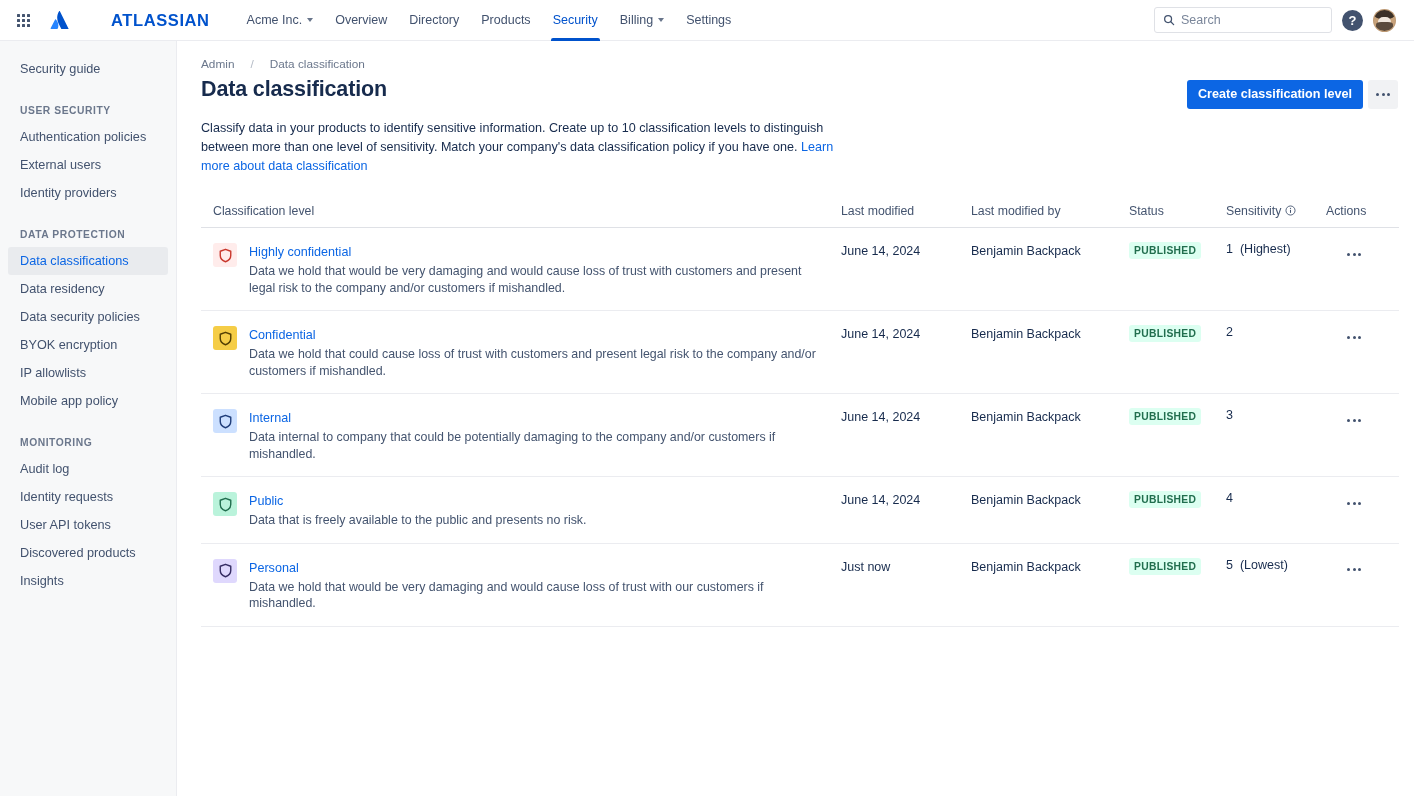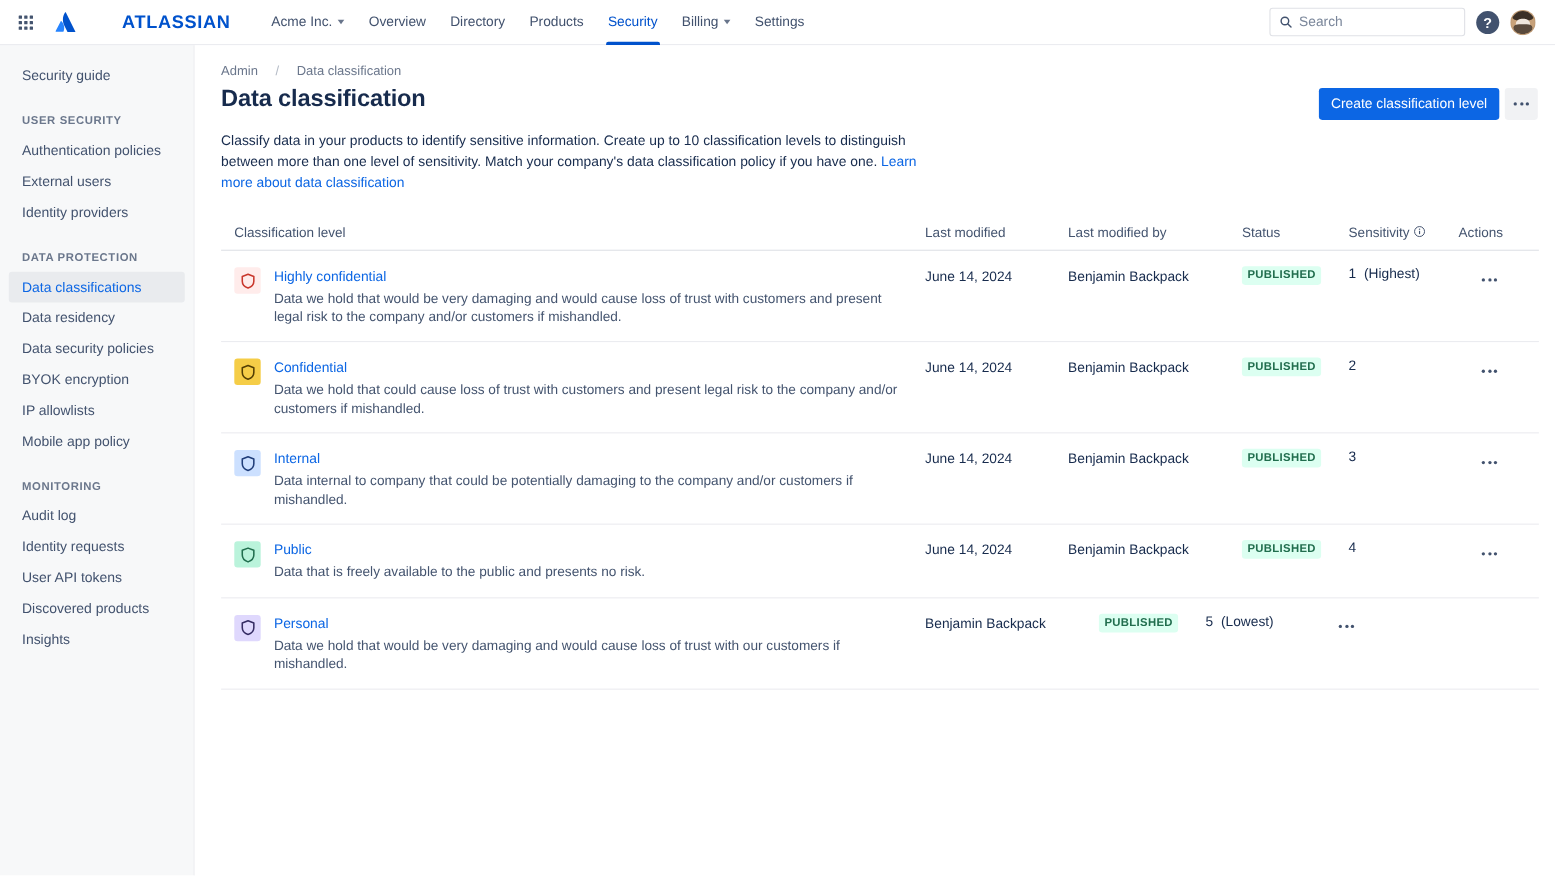--- a/index.html
+++ b/index.html
@@ -109,21 +109,21 @@
   }
   .breadcrumb { font-size: 11.8px; color: #6b778c; display: flex; gap: 16px; align-items: center; }
   .breadcrumb .bc-link { color: #6b778c; cursor: pointer; }
   .breadcrumb .bc-sep { color: #b3bac5; }
   .breadcrumb .bc-current { color: #6b778c; }
 
   .page-head { display: flex; align-items: flex-start; margin-top: 6px; }
   .page-title { font-size: 21.5px; font-weight: 600; color: #172b4d; letter-spacing: -0.15px; }
   .head-actions { margin-left: auto; display: flex; align-items: center; gap: 5px; padding-top: 3px; }
   .btn-primary {
-    background: #0c66e4; color: #fff; font-size: 12.6px; font-weight: 400;
+    background: #0c66e4; color: #fff; font-size: 12.6px; font-weight: 700;
     border: none; border-radius: 3px; padding: 7px 11px; cursor: pointer;
     line-height: 15px; white-space: nowrap;
   }
   .btn-more {
     background: #f1f2f4; border: none; border-radius: 3px;
     width: 30px; height: 29px; cursor: pointer;
     display: flex; align-items: center; justify-content: center; gap: 2.5px;
   }
   .btn-more i { width: 3px; height: 3px; border-radius: 50%; background: #42526e; display: block; }
 
@@ -466,20 +466,23 @@
             <div class="tcell c-level">
               <div class="level-wrap">
                 <span class="lvl-icon" style="background:#dfd8fd">
                   <svg viewBox="0 0 16 16">
                     <path d="M8 1.4 L13.6 3.5 V8.1 C13.6 11.3 11.2 13.6 8 14.7 C4.8 13.6 2.4 11.3 2.4 8.1 V3.5 Z" fill="none" stroke="#352c63" stroke-width="1.5" stroke-linejoin="round"></path>
                   </svg>
                 </span>
                 <span><span class="lvl-name">Personal</span><div class="lvl-desc">Data we hold that would be very damaging and would cause loss of trust with our customers if mishandled.</div></span>
               </div>
             </div>
+            <div class="tcell c-mod" style="display: flex; align-items: center; min-height: 36px;">
+              <div class="cell-text">Just now</div>
+            </div>
             <div class="tcell c-modby" style="display: flex; align-items: center; min-height: 36px;">
               <div class="cell-text">Benjamin Backpack</div>
             </div>
             <div class="tcell c-status" style="display: flex; align-items: center; min-height: 36px;">
               <span class="badge">PUBLISHED</span>
             </div>
             <div class="tcell c-sens" style="display: flex; align-items: center; min-height: 36px;">
               <div class="sens-val">
                 <span>5</span>
                 <span>(Lowest)</span>

